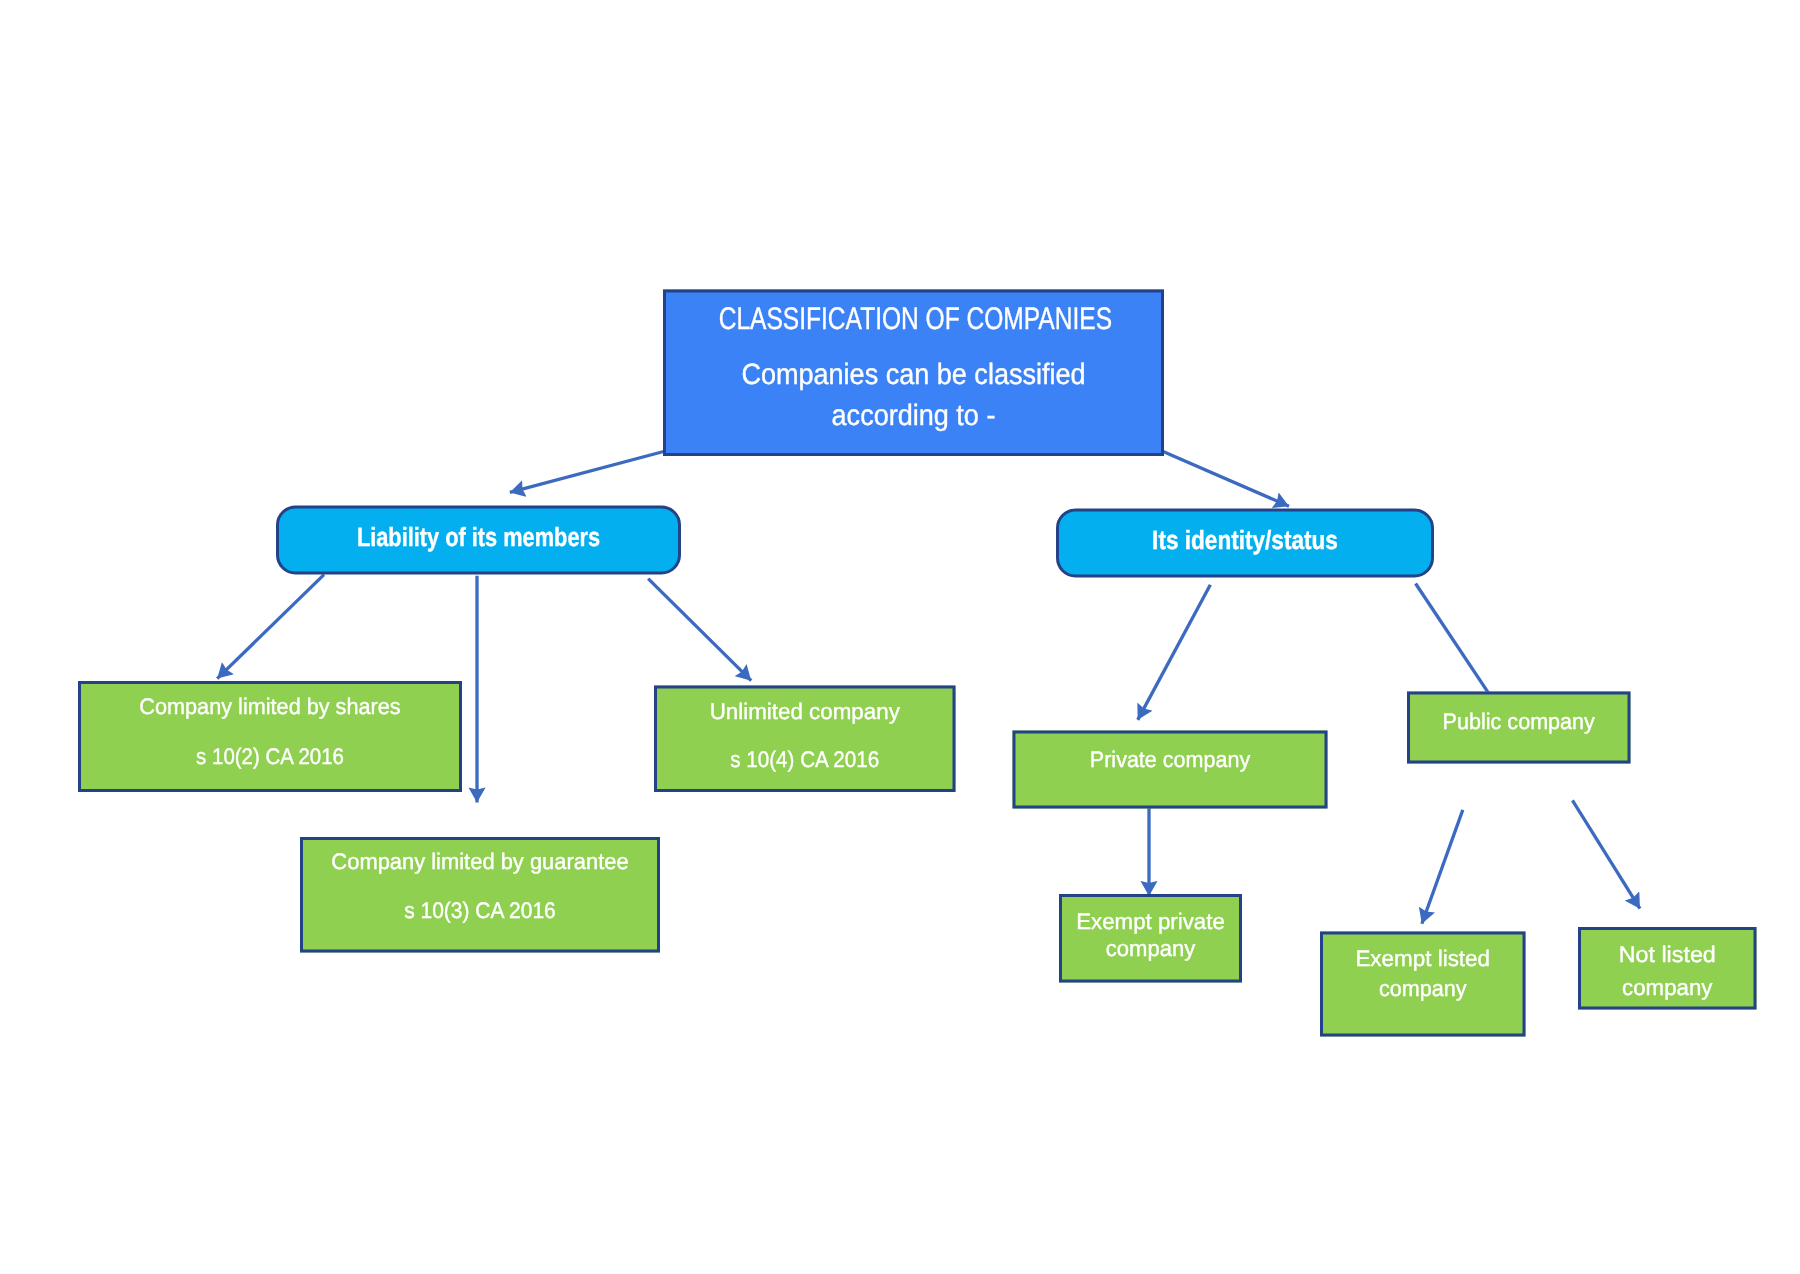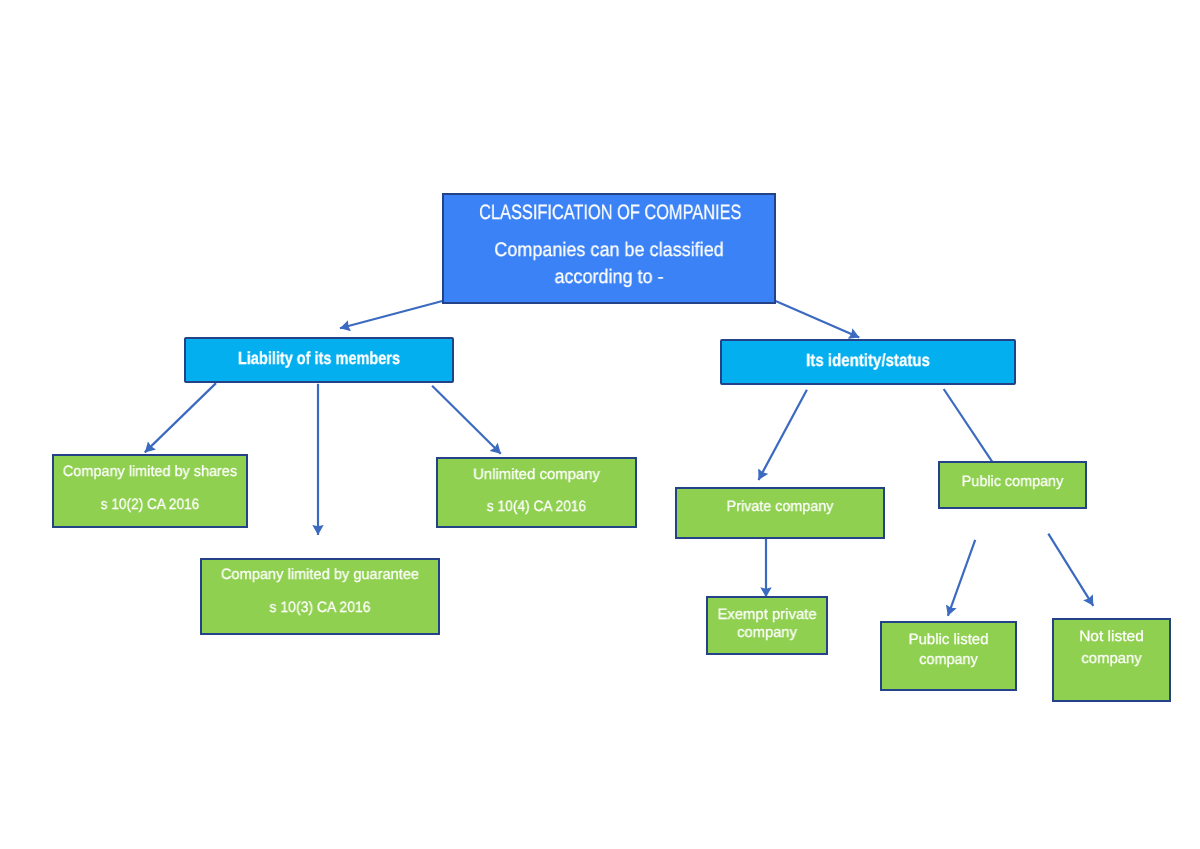--- a/index.html
+++ b/index.html
@@ -14,38 +14,38 @@
              -webkit-text-stroke:0.25px #fff;will-change:transform;}
 
   
   #n-root{left:442px;top:193px;width:334px;height:111px;background:#3b82f6;
           border-width:2px;}
   #n-root .t1{font-size:20.8px;top:5.8px;transform:scaleX(0.787);}
   #n-root .t2a{font-size:19.6px;top:44.4px;transform:scaleX(0.92);}
   #n-root .t2b{font-size:19.6px;top:71.4px;transform:scaleX(0.92);}
 
   
-  .lvl1{background:#03AFEF;border-radius:2px;border-width:2px;}
+  .lvl1{background:#03AFEF;border-radius:13px;border-width:2px;}
   #n-liability{left:184px;top:337px;width:270px;height:46px;}
-  #n-identity{left:720px;top:339px;width:296px;height:46px;}
+  #n-identity{left:704px;top:339px;width:252px;height:46px;}
   .lvl1 .ln{font-size:17.6px;font-weight:bold;transform:scaleX(0.825);}
   #n-liability .ln{top:8.5px;}
   #n-identity .ln{top:8.5px;transform:scaleX(0.856);}
 
   
   .leaf{background:#90D050;border-width:2px;}
   .leaf .ln{font-size:15px;transform:scaleX(0.965);}
-  #n-shares{left:52px;top:454px;width:196px;height:74px;}
+  #n-shares{left:52px;top:454px;width:256px;height:74px;}
   #n-guarantee{left:200px;top:558px;width:240px;height:77px;}
   #n-unlimited{left:436px;top:457px;width:201px;height:71px;}
   #n-private{left:675px;top:487px;width:210px;height:52px;}
   #n-public{left:938px;top:461px;width:149px;height:48px;}
   #n-exempt{left:706px;top:596px;width:122px;height:59px;}
   #n-plisted{left:880px;top:621px;width:137px;height:70px;}
-  #n-nlisted{left:1052px;top:618px;width:119px;height:84px;}
+  #n-nlisted{left:1052px;top:618px;width:119px;height:55px;}
 
   #n-shares .a{top:7.2px;transform:scaleX(0.963);}
   #n-shares .b{top:39.9px;transform:scaleX(0.909);}
   #n-guarantee .a{top:6.3px;transform:scaleX(0.974);}
   #n-guarantee .b{top:39.4px;transform:scaleX(0.932);}
   #n-unlimited .a{top:7.4px;transform:scaleX(0.994);}
   #n-unlimited .b{top:39.2px;transform:scaleX(0.916);}
   #n-private .a{top:9.0px;transform:scaleX(0.957);}
   #n-public .a{top:10.2px;transform:scaleX(0.959);}
   #n-exempt .a{top:7.8px;transform:scaleX(0.99);}
@@ -116,21 +116,21 @@
   <div class="node leaf" id="n-public">
     <span class="ln a">Public company</span>
   </div>
 
   <div class="node leaf" id="n-exempt">
     <span class="ln a">Exempt private</span>
     <span class="ln b">company</span>
   </div>
 
   <div class="node leaf" id="n-plisted">
-    <span class="ln a">Public listed</span>
+    <span class="ln a">Exempt listed</span>
     <span class="ln b">company</span>
   </div>
 
   <div class="node leaf" id="n-nlisted">
     <span class="ln a">Not listed</span>
     <span class="ln b">company</span>
   </div>
 
 </div>
 

